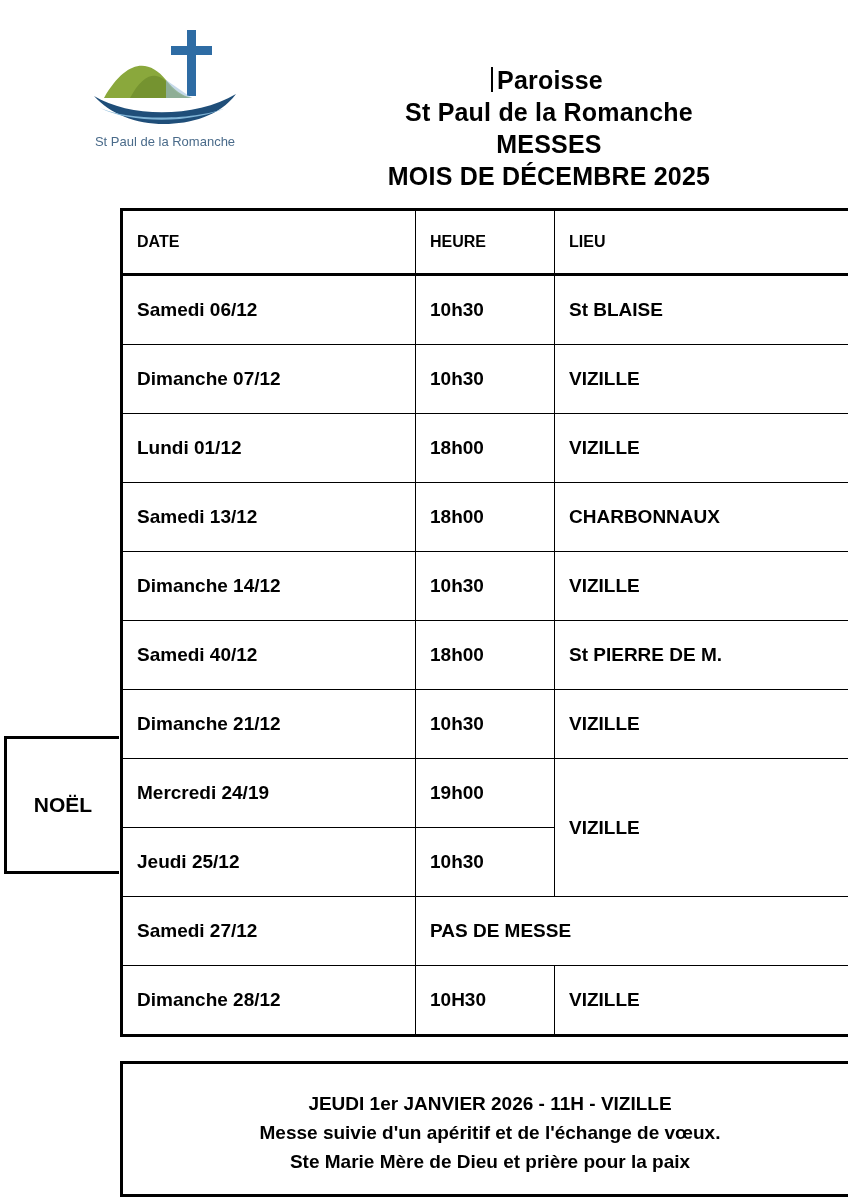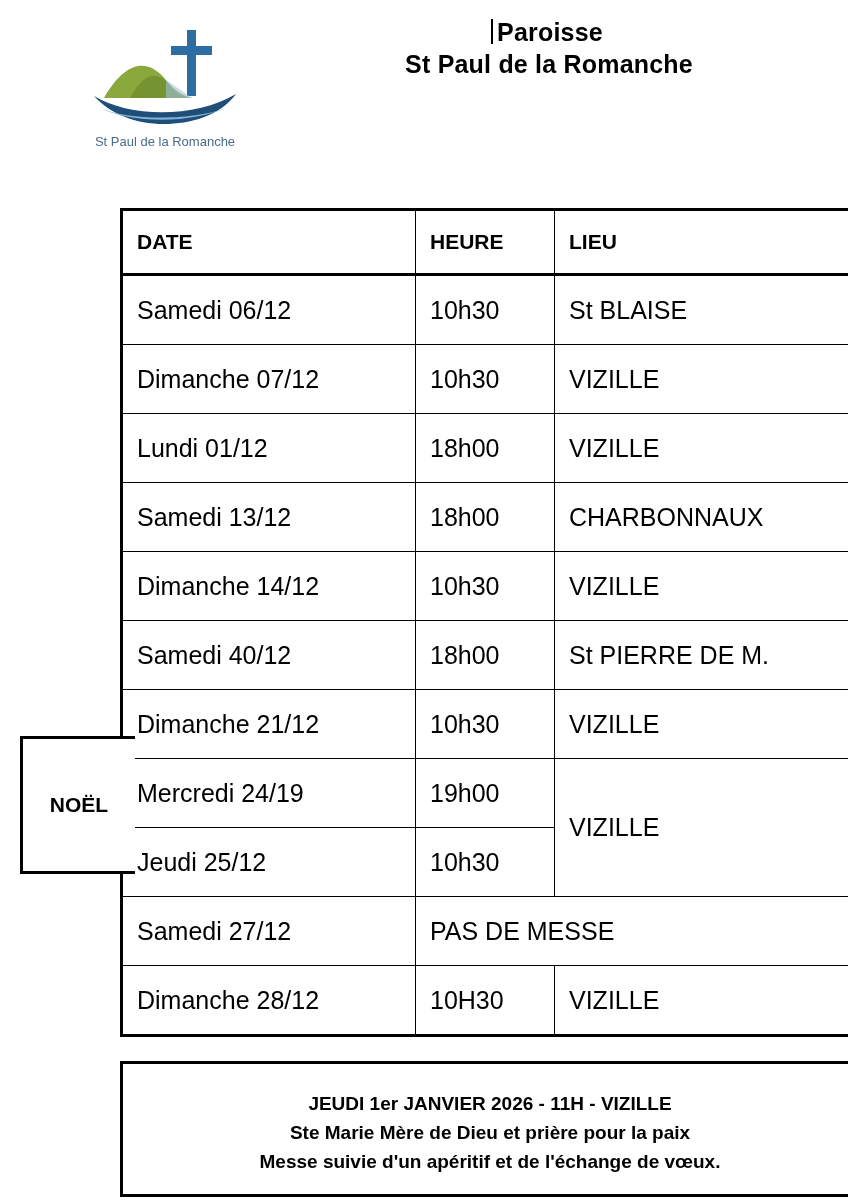--- a/index.html
+++ b/index.html
@@ -33,20 +33,21 @@
     padding-top: 14px;
   }
   .logo-svg {
     display: block;
   }
   .title-block {
     flex: 1;
     text-align: center;
     padding-top: 6px;
     padding-right: 20px;
+    margin-top: 48px;
   }
   .title-line {
     font-weight: bold;
     font-size: 25px;
     line-height: 32px;
     letter-spacing: 0.2px;
     white-space: nowrap;
   }
   .title-line.first {
     position: relative;
@@ -71,42 +72,42 @@
     border-collapse: collapse;
     table-layout: fixed;
     width: 716px;
     margin-left: 120px;
     border: 3px solid #000;
   }
   table.schedule td, table.schedule th {
     border: 1px solid #000;
     height: 68px;
     padding: 0 14px;
-    font-size: 25px;
+    font-size: 19px;
     text-align: left;
     vertical-align: middle;
-    font-weight: normal;
+    font-weight: bold;
   }
   table.schedule thead th {
     font-weight: bold;
-    font-size: 21px;
+    font-size: 16px;
     height: 62px;
     border-bottom: 3px solid #000;
   }
   .col-date { width: 264px; }
   .col-heure { width: 110px; text-align: center; }
   .col-lieu { width: 342px; }
   td.heure { text-align: center; }
   td.center-span { text-align: center; }
   tr.noel-row td.date-cell { border-left: 3px solid #000; }
 
   
   .noel-box {
     position: absolute;
-    left: 20px;
+    left: 4px;
     top: 528px;
     width: 115px;
     height: 138px;
     border: 3px solid #000;
     border-right: none;
     box-sizing: border-box;
     display: flex;
     align-items: center;
     justify-content: center;
     font-weight: bold;
@@ -156,20 +157,22 @@
     </svg>
     <div class="logo-caption">St Paul de la Romanche</div>
   </div>
 
   <div class="title-block">
     <div class="title-line first">
       <span class="caret"></span>
       <span>Paroisse</span>
     </div>
     <div class="title-line">St Paul de la Romanche</div>
+    <div class="title-line">MESSES</div>
+    <div class="title-line">MOIS DE DÉCEMBRE 2025</div>
   </div>
 </div>
 
 <div class="sheet">
 
   <div class="noel-box">
     <span>NOËL</span>
   </div>
 
   <table class="schedule">
@@ -233,15 +236,15 @@
         <td class="date-cell">Dimanche 28/12</td>
         <td class="heure">10H30</td>
         <td>VIZILLE</td>
       </tr>
     </tbody>
   </table>
 </div>
 
 <div class="notice">
   <div>JEUDI 1er JANVIER 2026 - 11H - VIZILLE</div>
+  <div>Messe suivie d'un apéritif et de l'échange de vœux.</div>
   <div>Ste Marie Mère de Dieu et prière pour la paix</div>
-  <div>Messe suivie d'un apéritif et de l'échange de vœux.</div>
 </div>
 
 </body></html>

